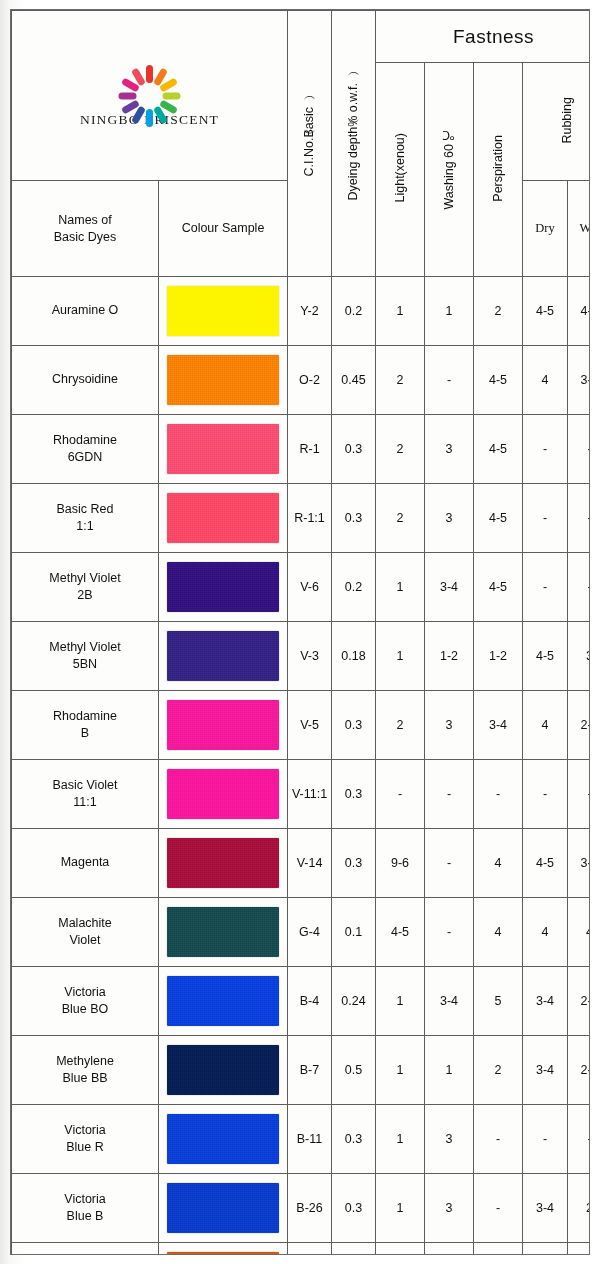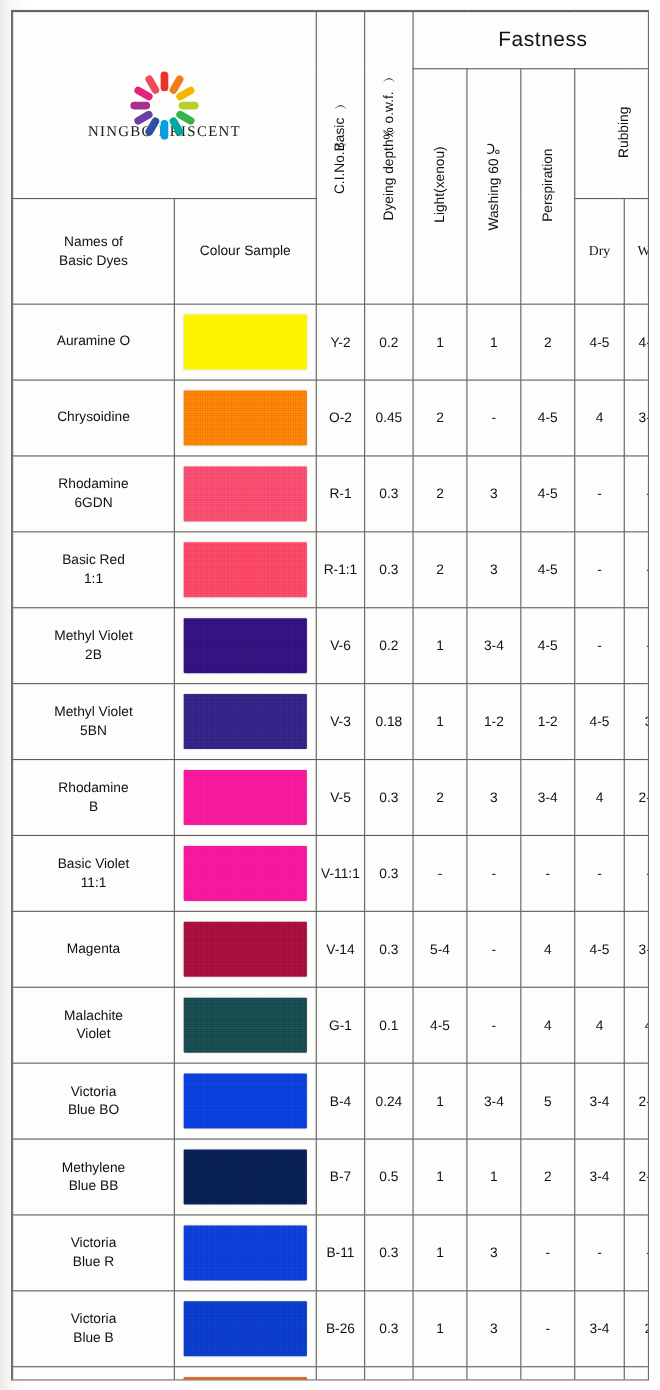--- a/index.html
+++ b/index.html
@@ -324,33 +324,33 @@
             <td><span class="val">-</span></td>
             <td><span class="val">-</span></td>
           </tr>
           <tr style="height: 69px;">
             <td><span class="dye-name" style="white-space:pre-line">Magenta</span></td>
             <td class="swatch-cell">
               <div class="swatch" style="background:#a50f3c"></div>
             </td>
             <td><span class="cino">V-14</span></td>
             <td><span class="val">0.3</span></td>
-            <td><span class="val">5-4</span></td>
+            <td><span class="val">9-6</span></td>
             <td><span class="val">-</span></td>
             <td><span class="val">4</span></td>
             <td><span class="val">4-5</span></td>
             <td><span class="val">3-4</span></td>
           </tr>
           <tr style="height: 69px;">
             <td><span class="dye-name" style="white-space:pre-line">Malachite
 Violet</span></td>
             <td class="swatch-cell">
               <div class="swatch" style="background:#174a4e"></div>
             </td>
-            <td><span class="cino">G-1</span></td>
+            <td><span class="cino">G-4</span></td>
             <td><span class="val">0.1</span></td>
             <td><span class="val">4-5</span></td>
             <td><span class="val">-</span></td>
             <td><span class="val">4</span></td>
             <td><span class="val">4</span></td>
             <td><span class="val">4</span></td>
           </tr>
           <tr style="height: 69px;">
             <td><span class="dye-name" style="white-space:pre-line">Victoria
 Blue BO</span></td>

